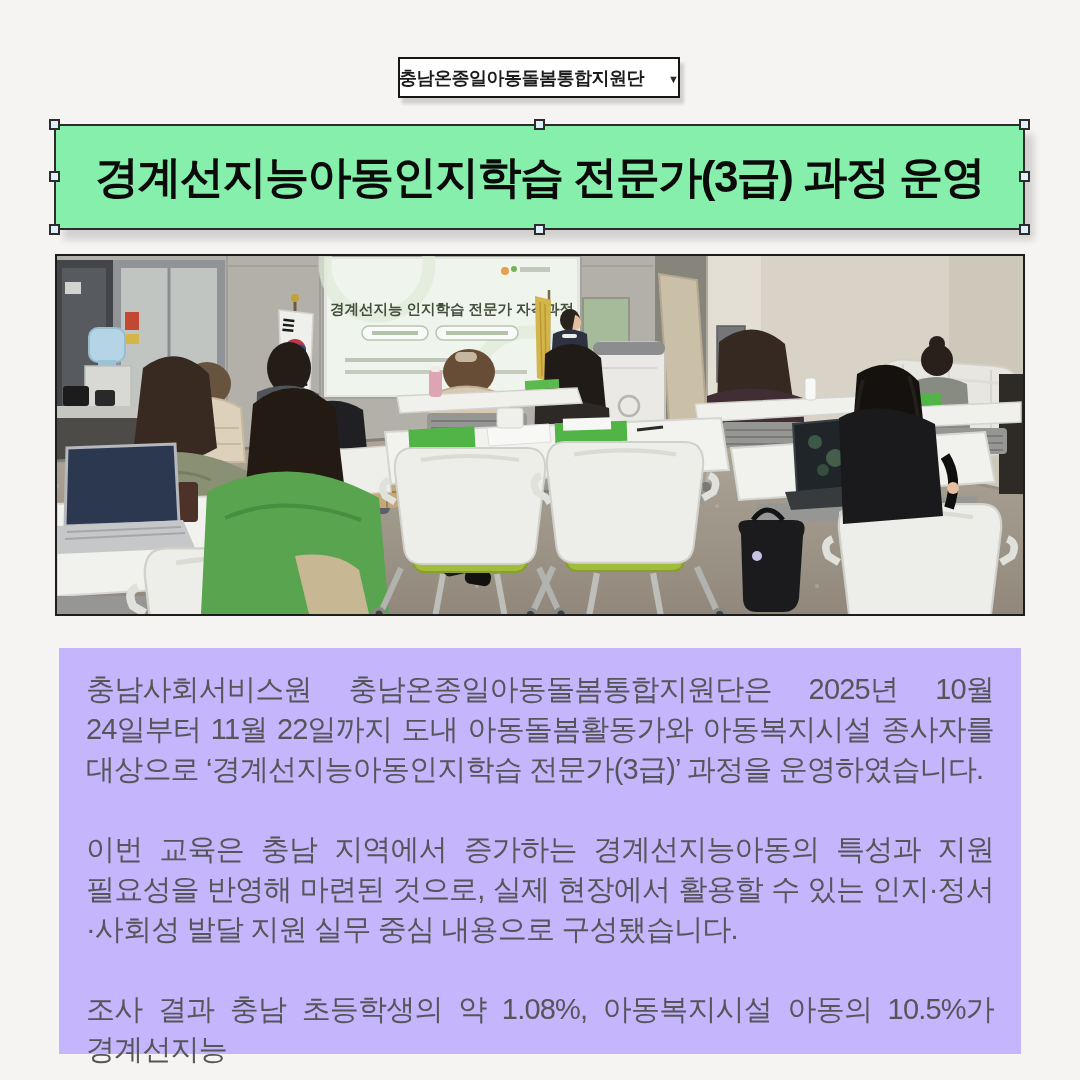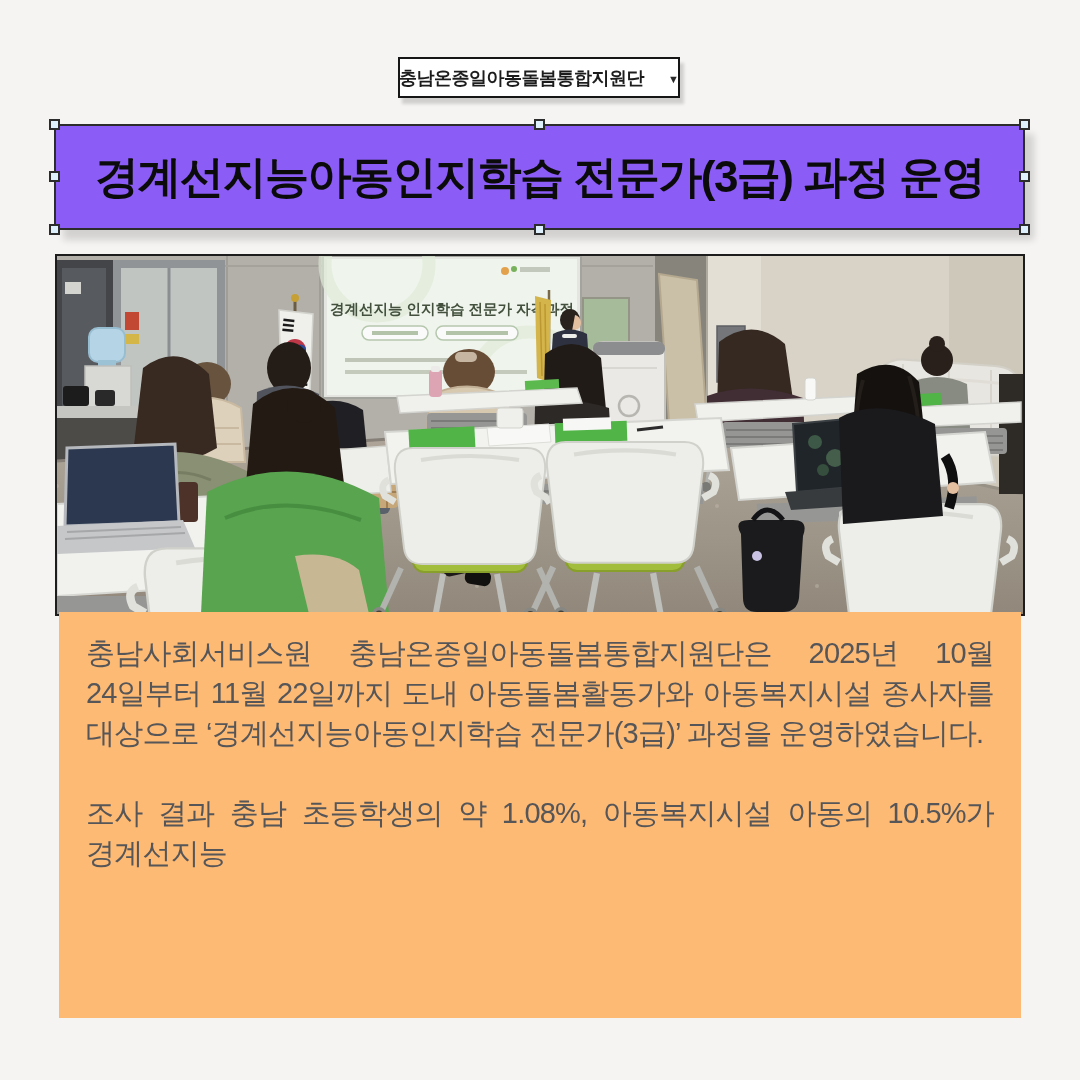--- a/index.html
+++ b/index.html
@@ -14,21 +14,21 @@
     box-sizing:border-box;background:#ffffff;border:2px solid #161616;
     box-shadow:4px 6px 3px rgba(0,0,0,0.15);
     display:flex;align-items:center;justify-content:center;gap:24px;
     cursor:pointer;
   }
   .badge-label{font-size:18px;font-weight:700;color:#1c1c1c;letter-spacing:-0.5px;white-space:nowrap;}
   .badge-arrow{font-size:11px;color:#2a2a2a;transform:translateY(1px);}
   
   .banner{
     position:absolute;left:54px;top:124px;width:971px;height:106px;
-    box-sizing:border-box;background:#8b5cf6;border:2px solid #2c2c2c;
+    box-sizing:border-box;background:#86efac;border:2px solid #2c2c2c;
     box-shadow:9px 10px 7px rgba(0,0,0,0.14);
     display:flex;align-items:center;justify-content:center;
   }
   .banner-title{
     font-size:44px;font-weight:800;color:#0b0b0b;letter-spacing:-1.5px;
     white-space:nowrap;
   }
   .handle{
     position:absolute;width:11px;height:11px;box-sizing:border-box;
     background:#ddf0fb;border:2px solid #2c2c2c;z-index:5;
@@ -37,22 +37,22 @@
   .h-w{left:-7px;top:50%;margin-top:-6px;}  .h-e{right:-7px;top:50%;margin-top:-6px;}
   .h-sw{left:-7px;bottom:-7px;} .h-s{left:50%;margin-left:-6px;bottom:-7px;} .h-se{right:-7px;bottom:-7px;}
   
   .photo{
     position:absolute;left:55px;top:254px;width:970px;height:362px;
     box-sizing:border-box;border:2px solid #1d1d1d;background:#b7b4ae;
   }
   .photo svg{display:block;}
   
   .article{
-    position:absolute;left:59px;top:612px;width:962px;height:406px;
-    box-sizing:border-box;background:#fdba74;
+    position:absolute;left:59px;top:648px;width:962px;height:406px;
+    box-sizing:border-box;background:#c4b5fd;
     padding:21px 27px 0 27px;
   }
   .article p{
     margin:0 0 40px 0;
     font-size:29px;line-height:40px;color:#565659;
     letter-spacing:-0.8px;text-align:justify;word-break:keep-all;
   }
   .article p:last-child{margin-bottom:18px;}
 </style>
 </head>
@@ -395,14 +395,15 @@
     <path d="M696,264 q14,-20 30,0" stroke="#141416" stroke-width="5" fill="none"></path>
     <circle cx="700" cy="300" r="5" fill="#cfc6e8"></circle>
   </g>
 
   <rect x="0" y="0" width="966" height="358" fill="#000000" opacity="0.02"></rect>
 </svg>
 </div>
 
 <div class="article">
   <p>충남사회서비스원 충남온종일아동돌봄통합지원단은 2025년 10월 24일부터 11월 22일까지 도내 아동돌봄활동가와 아동복지시설 종사자를 대상으로 ‘경계선지능아동인지학습 전문가(3급)’ 과정을 운영하였습니다.</p>
+  <p>이번 교육은 충남 지역에서 증가하는 경계선지능아동의 특성과 지원 필요성을 반영해 마련된 것으로, 실제 현장에서 활용할 수 있는 인지·정서·사회성 발달 지원 실무 중심 내용으로 구성됐습니다.</p>
   <p>조사 결과 충남 초등학생의 약 1.08%, 아동복지시설 아동의 10.5%가 경계선지능</p>
 </div>
 
 </body></html>

